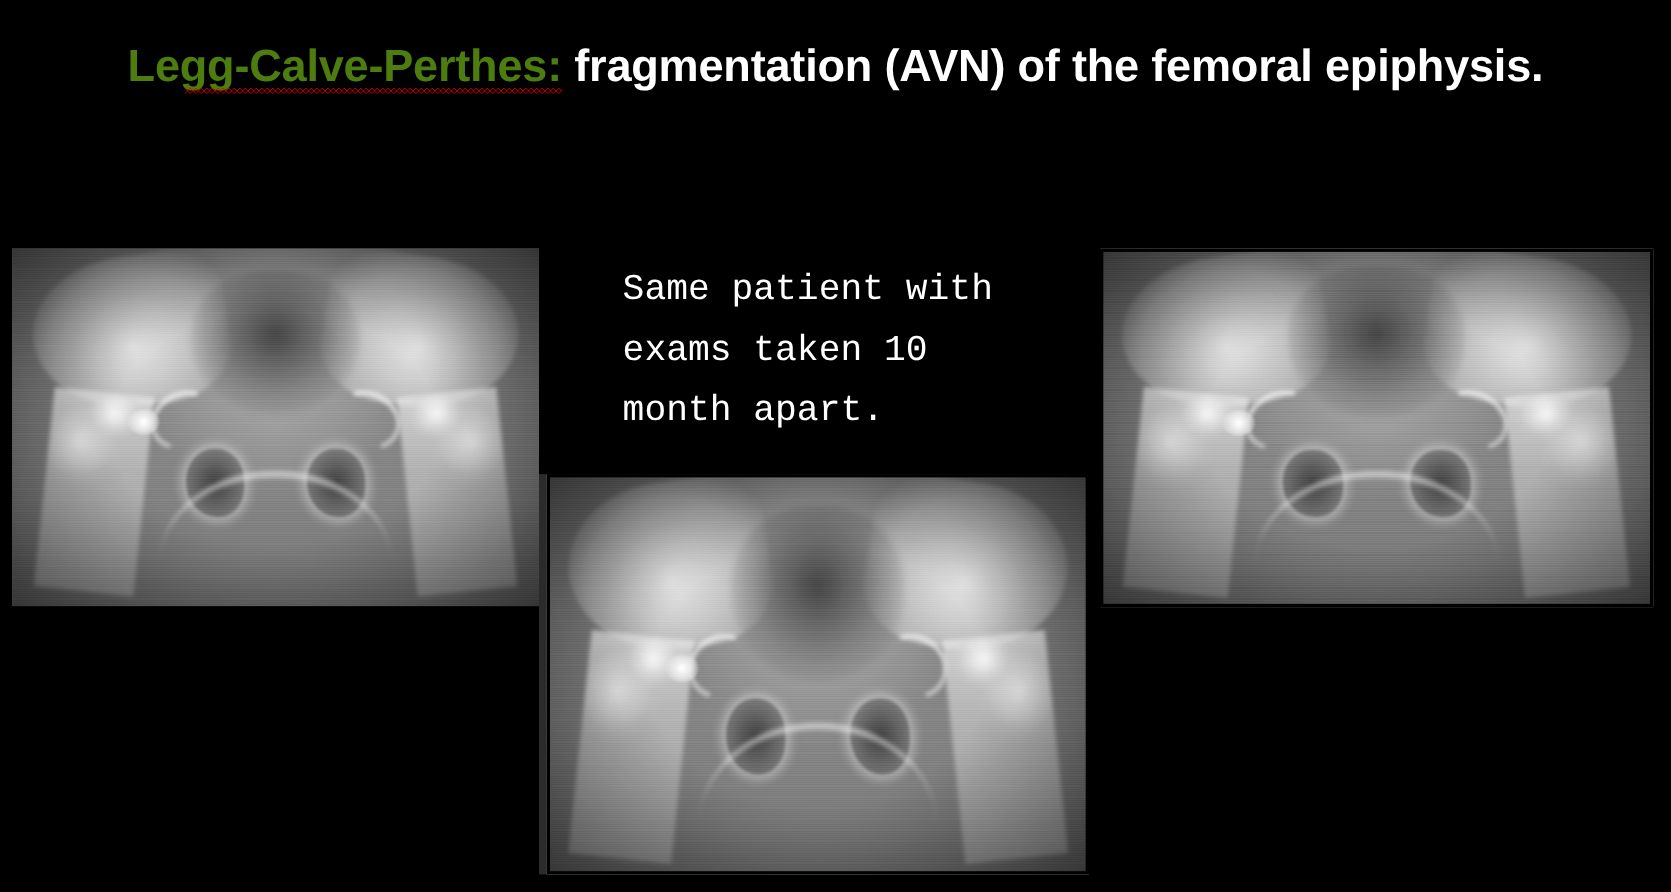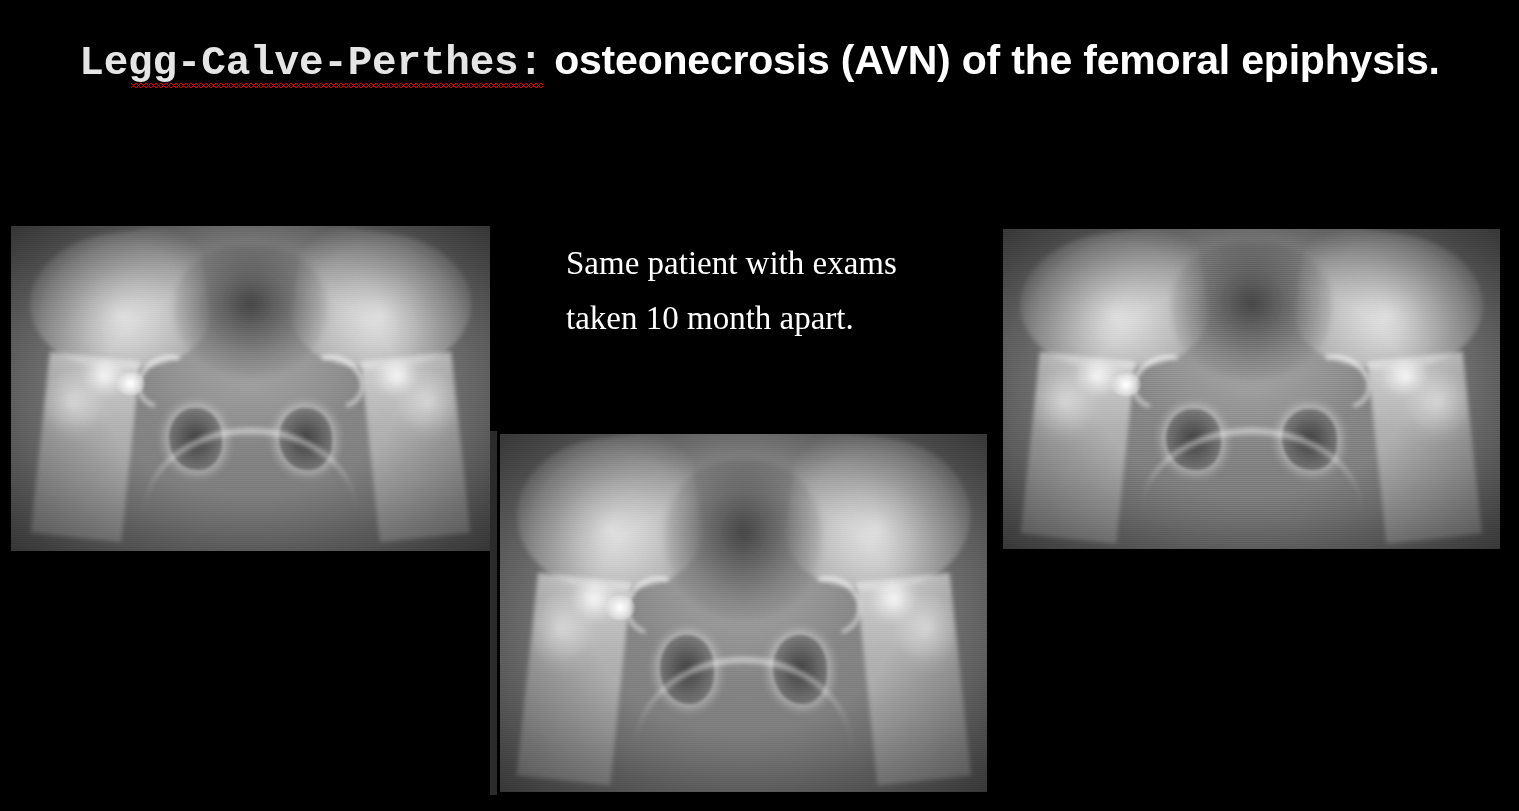--- a/index.html
+++ b/index.html
@@ -21,24 +21,23 @@
     white-space:nowrap;
   }
   .title-line {
     font-size:41px;
     font-weight:600;
     color:#ffffff;
     letter-spacing:-0.2px;
     font-family:"Liberation Sans", sans-serif;
   }
   .title-term {
-    color:#e5e5e5;
+    color:#4d7c0f;
     position:relative;
     display:inline-block;
-    font-family:Liberation Mono, monospace;
   }
   
   .spell-underline {
     position:absolute;
     left:52px; right:0; bottom:1px;
     height:5px;
     background-image:
       linear-gradient(45deg, transparent 45%, #e00000 45%, #e00000 55%, transparent 55%),
       linear-gradient(-45deg, transparent 45%, #e00000 45%, #e00000 55%, transparent 55%);
     background-size:5px 5px;
@@ -47,21 +46,21 @@
 
   
   #caption {
     position:absolute;
     left:566px; top:236px;
     width:360px;
     font-size:33px;
     font-weight:400;
     line-height:55px;
     color:#ffffff;
-    font-family:Liberation Serif, serif;
+    font-family:Liberation Mono, monospace;
   }
 
   
   .xray {
     position:absolute;
     overflow:hidden;
     background:#6e6e6e;
   }
   .xray .film {
     position:absolute; inset:0;
@@ -170,21 +169,21 @@
     left:490px; top:431px; width:8px; height:364px;
     background:#2b2b2b;
   }
 </style>
 </head>
 <body>
 
 <div id="slide">
 
   <div id="title-block">
-    <div class="title-line"><span class="title-term"><span>Legg-Calve-Perthes:</span><span class="spell-underline"></span></span><span> osteonecrosis (AVN) of the femoral epiphysis.</span></div>
+    <div class="title-line"><span class="title-term"><span>Legg-Calve-Perthes:</span><span class="spell-underline"></span></span><span> fragmentation (AVN) of the femoral epiphysis.</span></div>
   </div>
 
   <div id="caption">Same patient with exams taken 10 month apart.</div>
 
   <div class="xray" id="xray-left" style="left:11px; top:226px; width:479px; height:325px;">
     <div class="film">
       <div class="tissue"></div>
       <div class="ilium l"></div>
       <div class="ilium r"></div>
       <div class="sacrum"></div>

